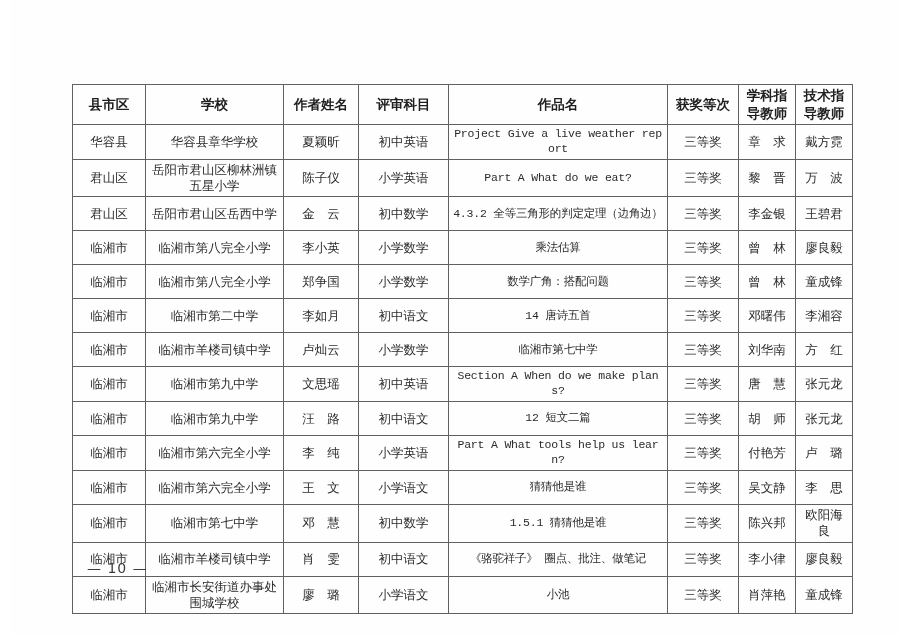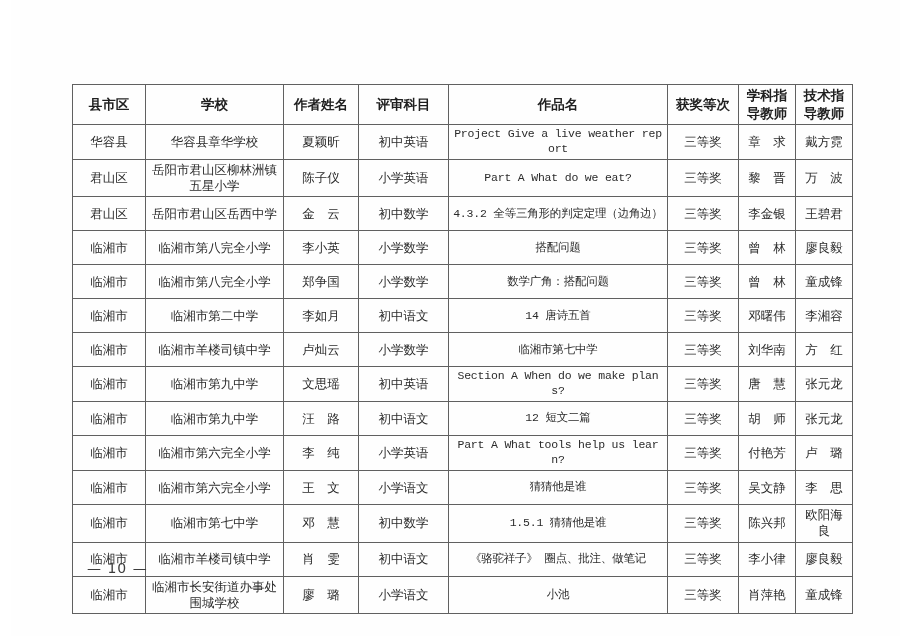--- a/index.html
+++ b/index.html
@@ -130,21 +130,21 @@
           <td class="col-work">4.3.2 全等三角形的判定定理（边角边）</td>
           <td class="col-award">三等奖</td>
           <td class="col-subject_teacher">李金银</td>
           <td class="col-tech_teacher">王碧君</td>
         </tr>
         <tr>
           <td class="col-district">临湘市</td>
           <td class="col-school">临湘市第八完全小学</td>
           <td class="col-author">李小英</td>
           <td class="col-subject">小学数学</td>
-          <td class="col-work">搭配问题</td>
+          <td class="col-work">乘法估算</td>
           <td class="col-award">三等奖</td>
           <td class="col-subject_teacher">曾　林</td>
           <td class="col-tech_teacher">廖良毅</td>
         </tr>
         <tr>
           <td class="col-district">临湘市</td>
           <td class="col-school">临湘市第八完全小学</td>
           <td class="col-author">郑争国</td>
           <td class="col-subject">小学数学</td>
           <td class="col-work">数学广角：搭配问题</td>

